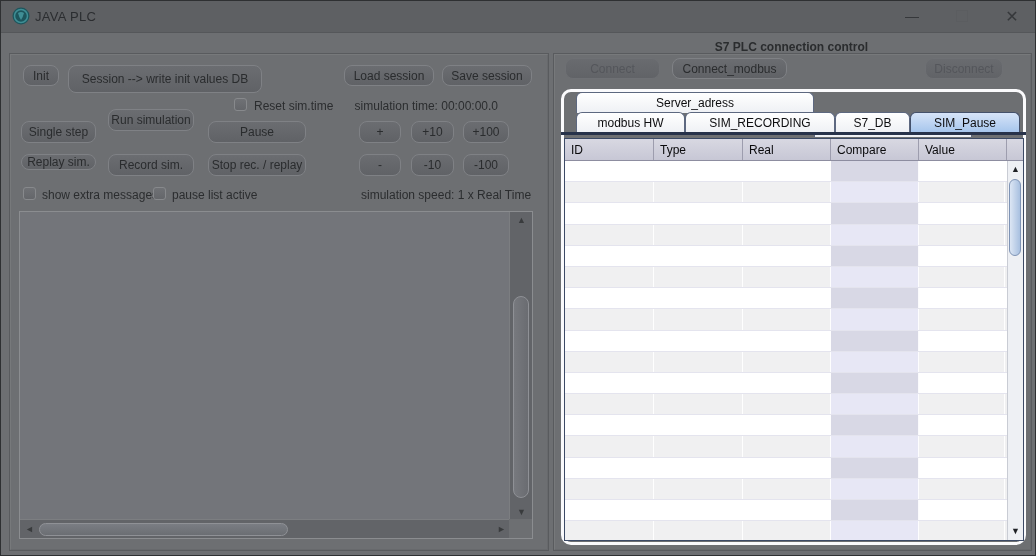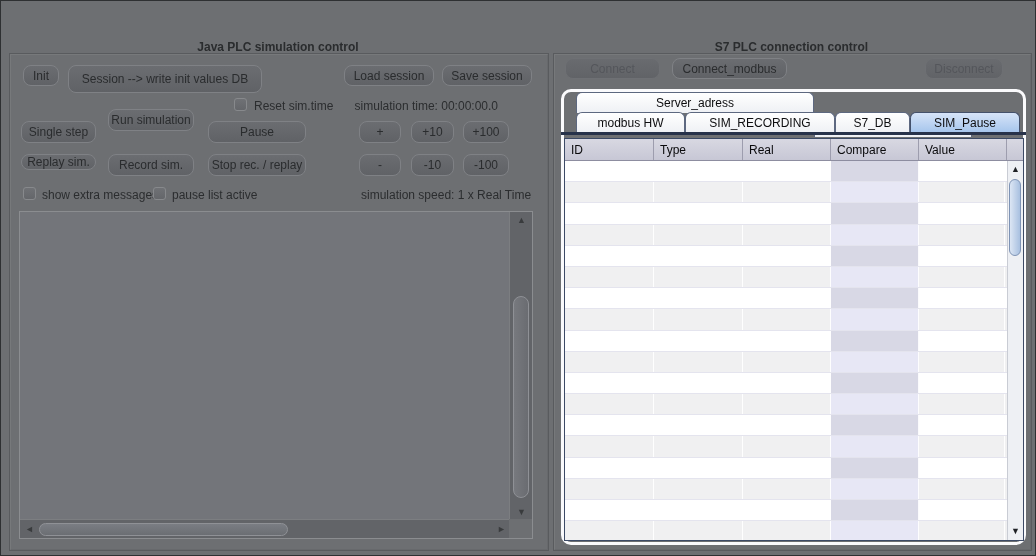--- a/index.html
+++ b/index.html
@@ -70,22 +70,32 @@
   .tv-sb{position:absolute;right:0;top:22px;width:16px;bottom:0;background:#eef0f4;border-left:1px solid #c9ccd4;box-sizing:border-box;}
   .tv-sb .arrow{color:#1f2125;left:3px;}
   .tv-thumb{position:absolute;left:1px;top:18px;width:12px;height:77px;border-radius:7px;
             background:linear-gradient(90deg,#dce6f4,#a8c0e0);border:1px solid #7e93b5;box-sizing:border-box;}
 </style>
 </head>
 <body>
 
 <div class="window">
 
-
-  <div class="panel-title" style="left:0;top:39px;width:554px;text-align:center;">Java PLC simulation control</div>
+  <div class="titlebar">
+    <svg class="app-icon" viewBox="0 0 18 18">
+      <circle cx="9" cy="9" r="8.5" fill="#1d555c"></circle>
+      <circle cx="9" cy="9" r="6.5" fill="none" stroke="#3f8e95" stroke-width="1.5"></circle>
+      <path d="M6 6 q3 -2 6 0 q-1 4 -3 7 q-2 -3 -3 -7z" fill="#3f8e95"></path>
+    </svg>
+    <span class="win-title">JAVA PLC</span>
+    <div class="winbtn min">—</div>
+    <div class="winbtn max"><span class="sq"></span></div>
+    <div class="winbtn close">✕</div>
+  </div>
+
   <div class="panel-box lp-box"></div>
 
   <div class="gbtn" style="left:22px;top:64px;width:36px;height:21px;">Init</div>
   <div class="gbtn" style="left:67px;top:64px;width:194px;height:28px;">Session --&gt; write init values DB</div>
   <div class="gbtn" style="left:343px;top:64px;width:90px;height:21px;">Load session</div>
   <div class="gbtn" style="left:441px;top:64px;width:90px;height:21px;">Save session</div>
 
   <span class="cbox" style="left:233px;top:97px;"></span>
   <span class="lbl" style="left:253px;top:98px;">Reset sim.time</span>
   <span class="lbl right" style="left:347px;top:98px;width:150px;">simulation time: 00:00:00.0</span>

